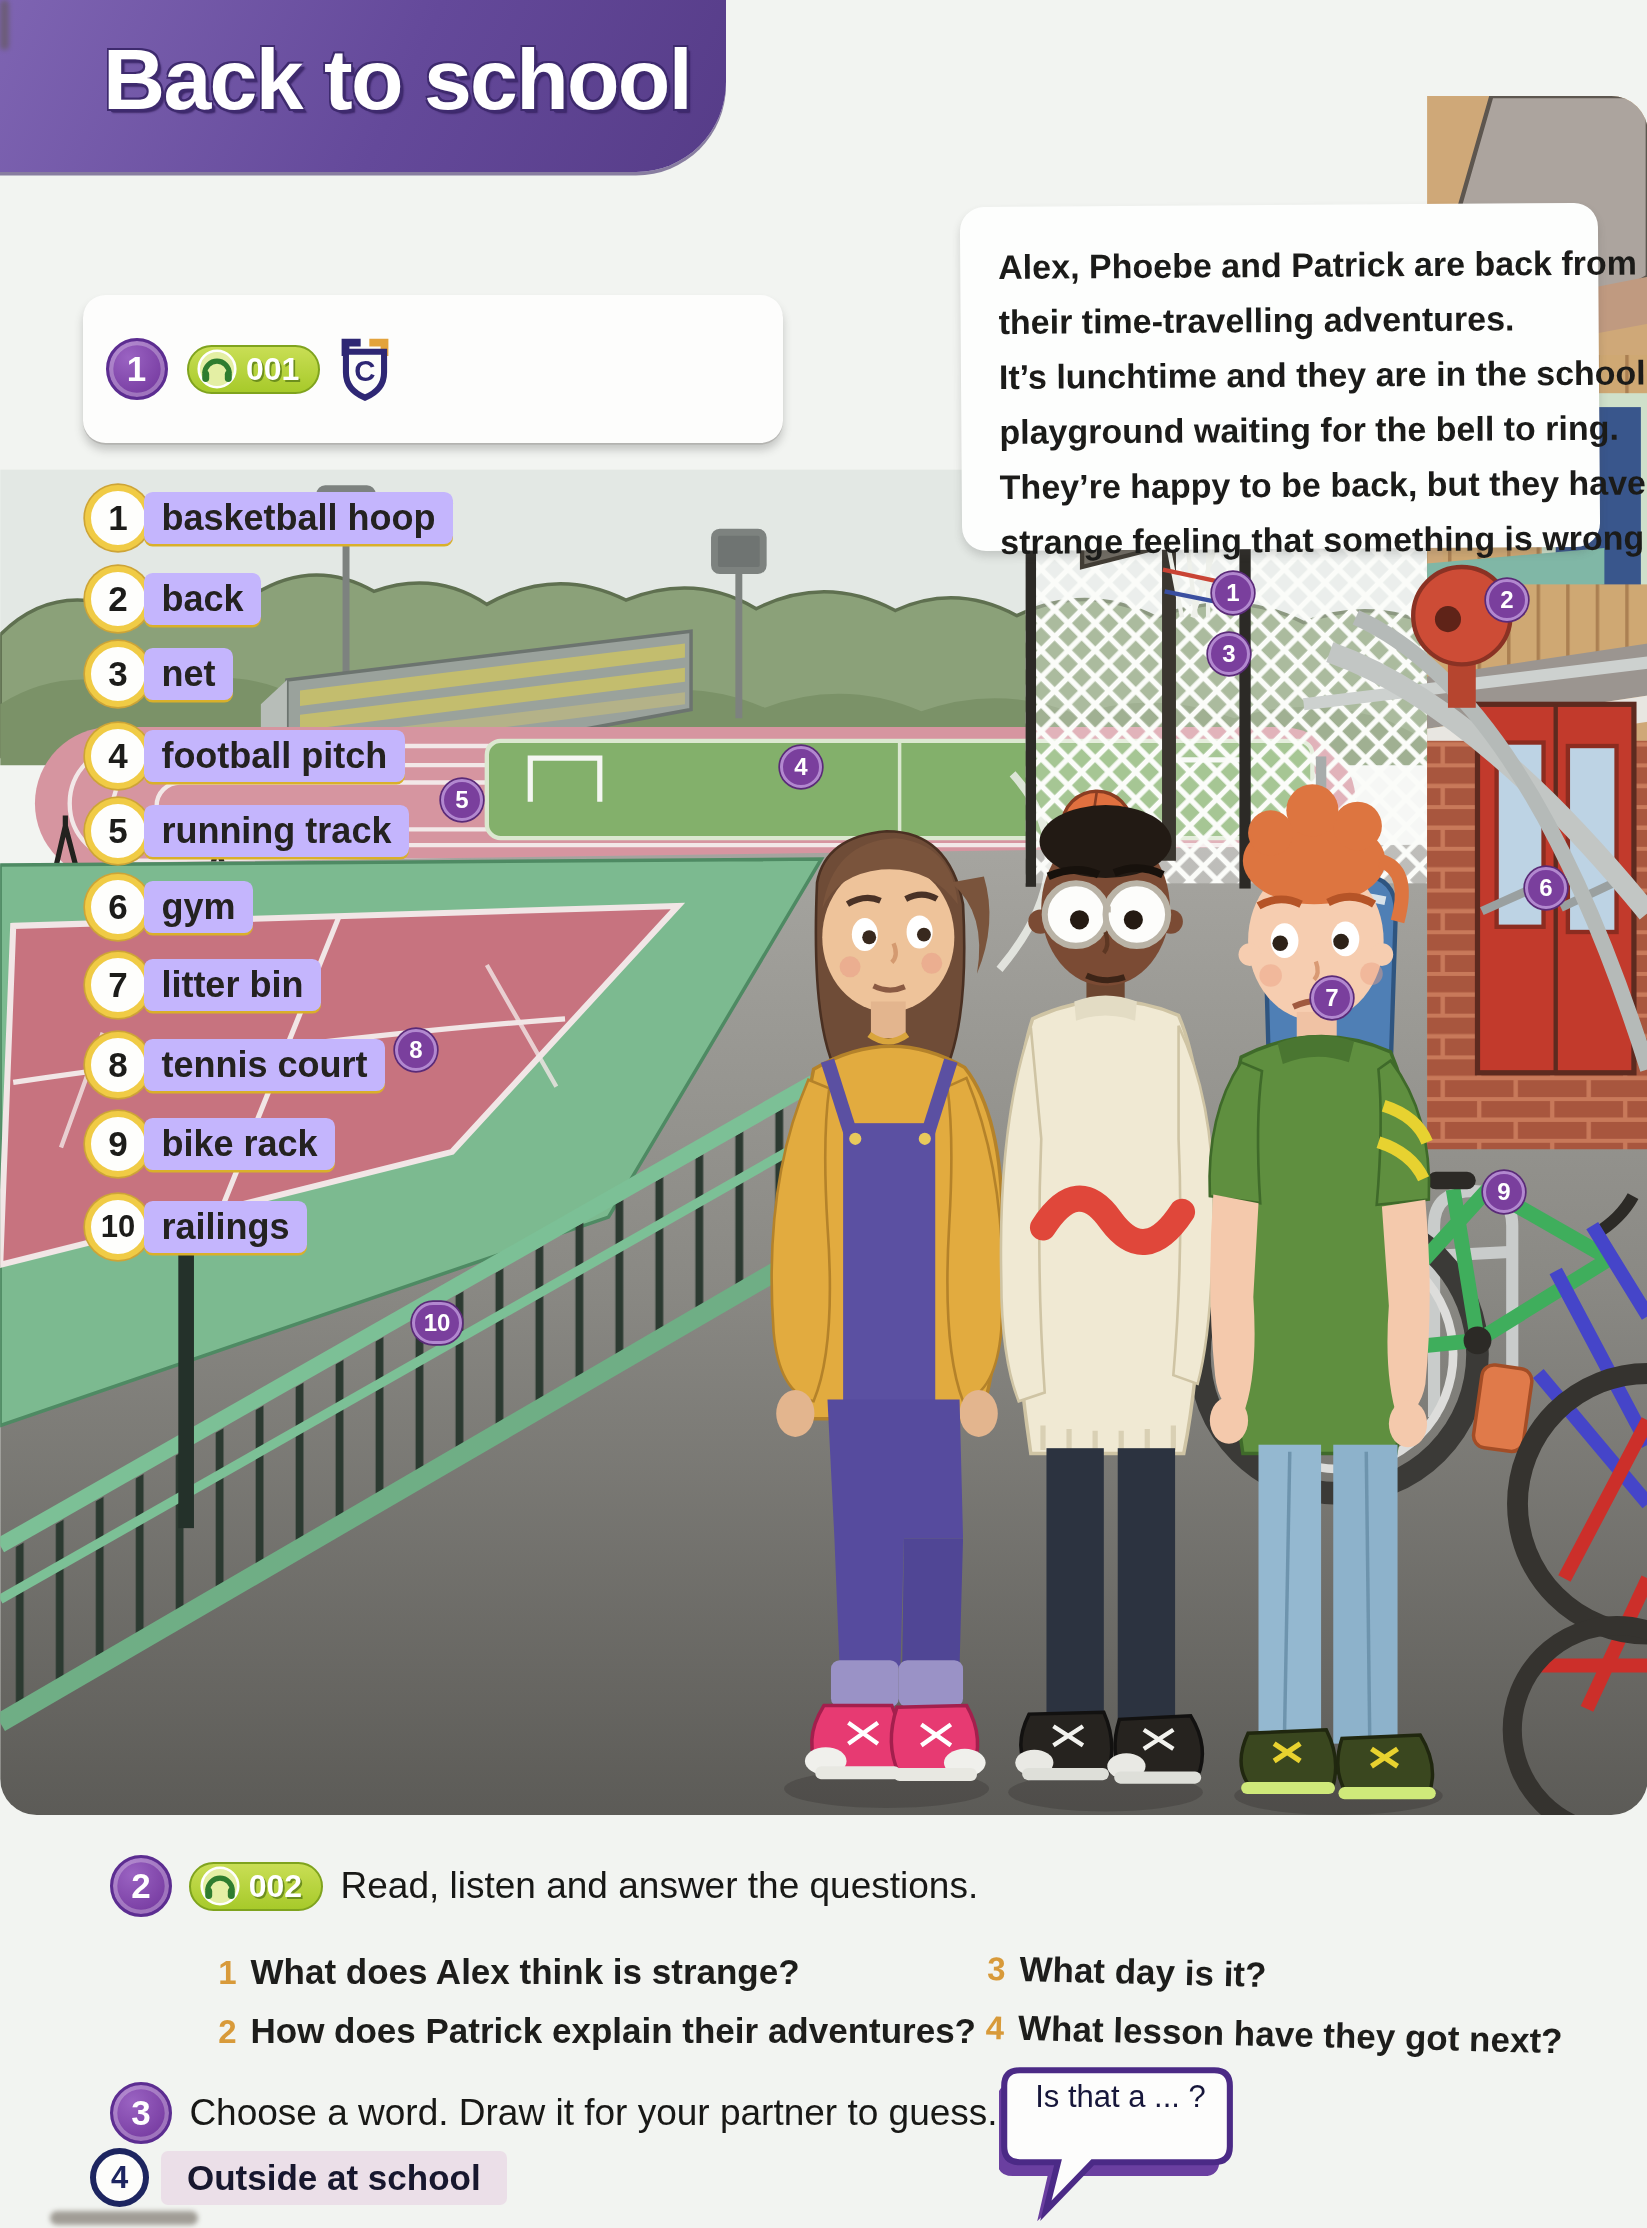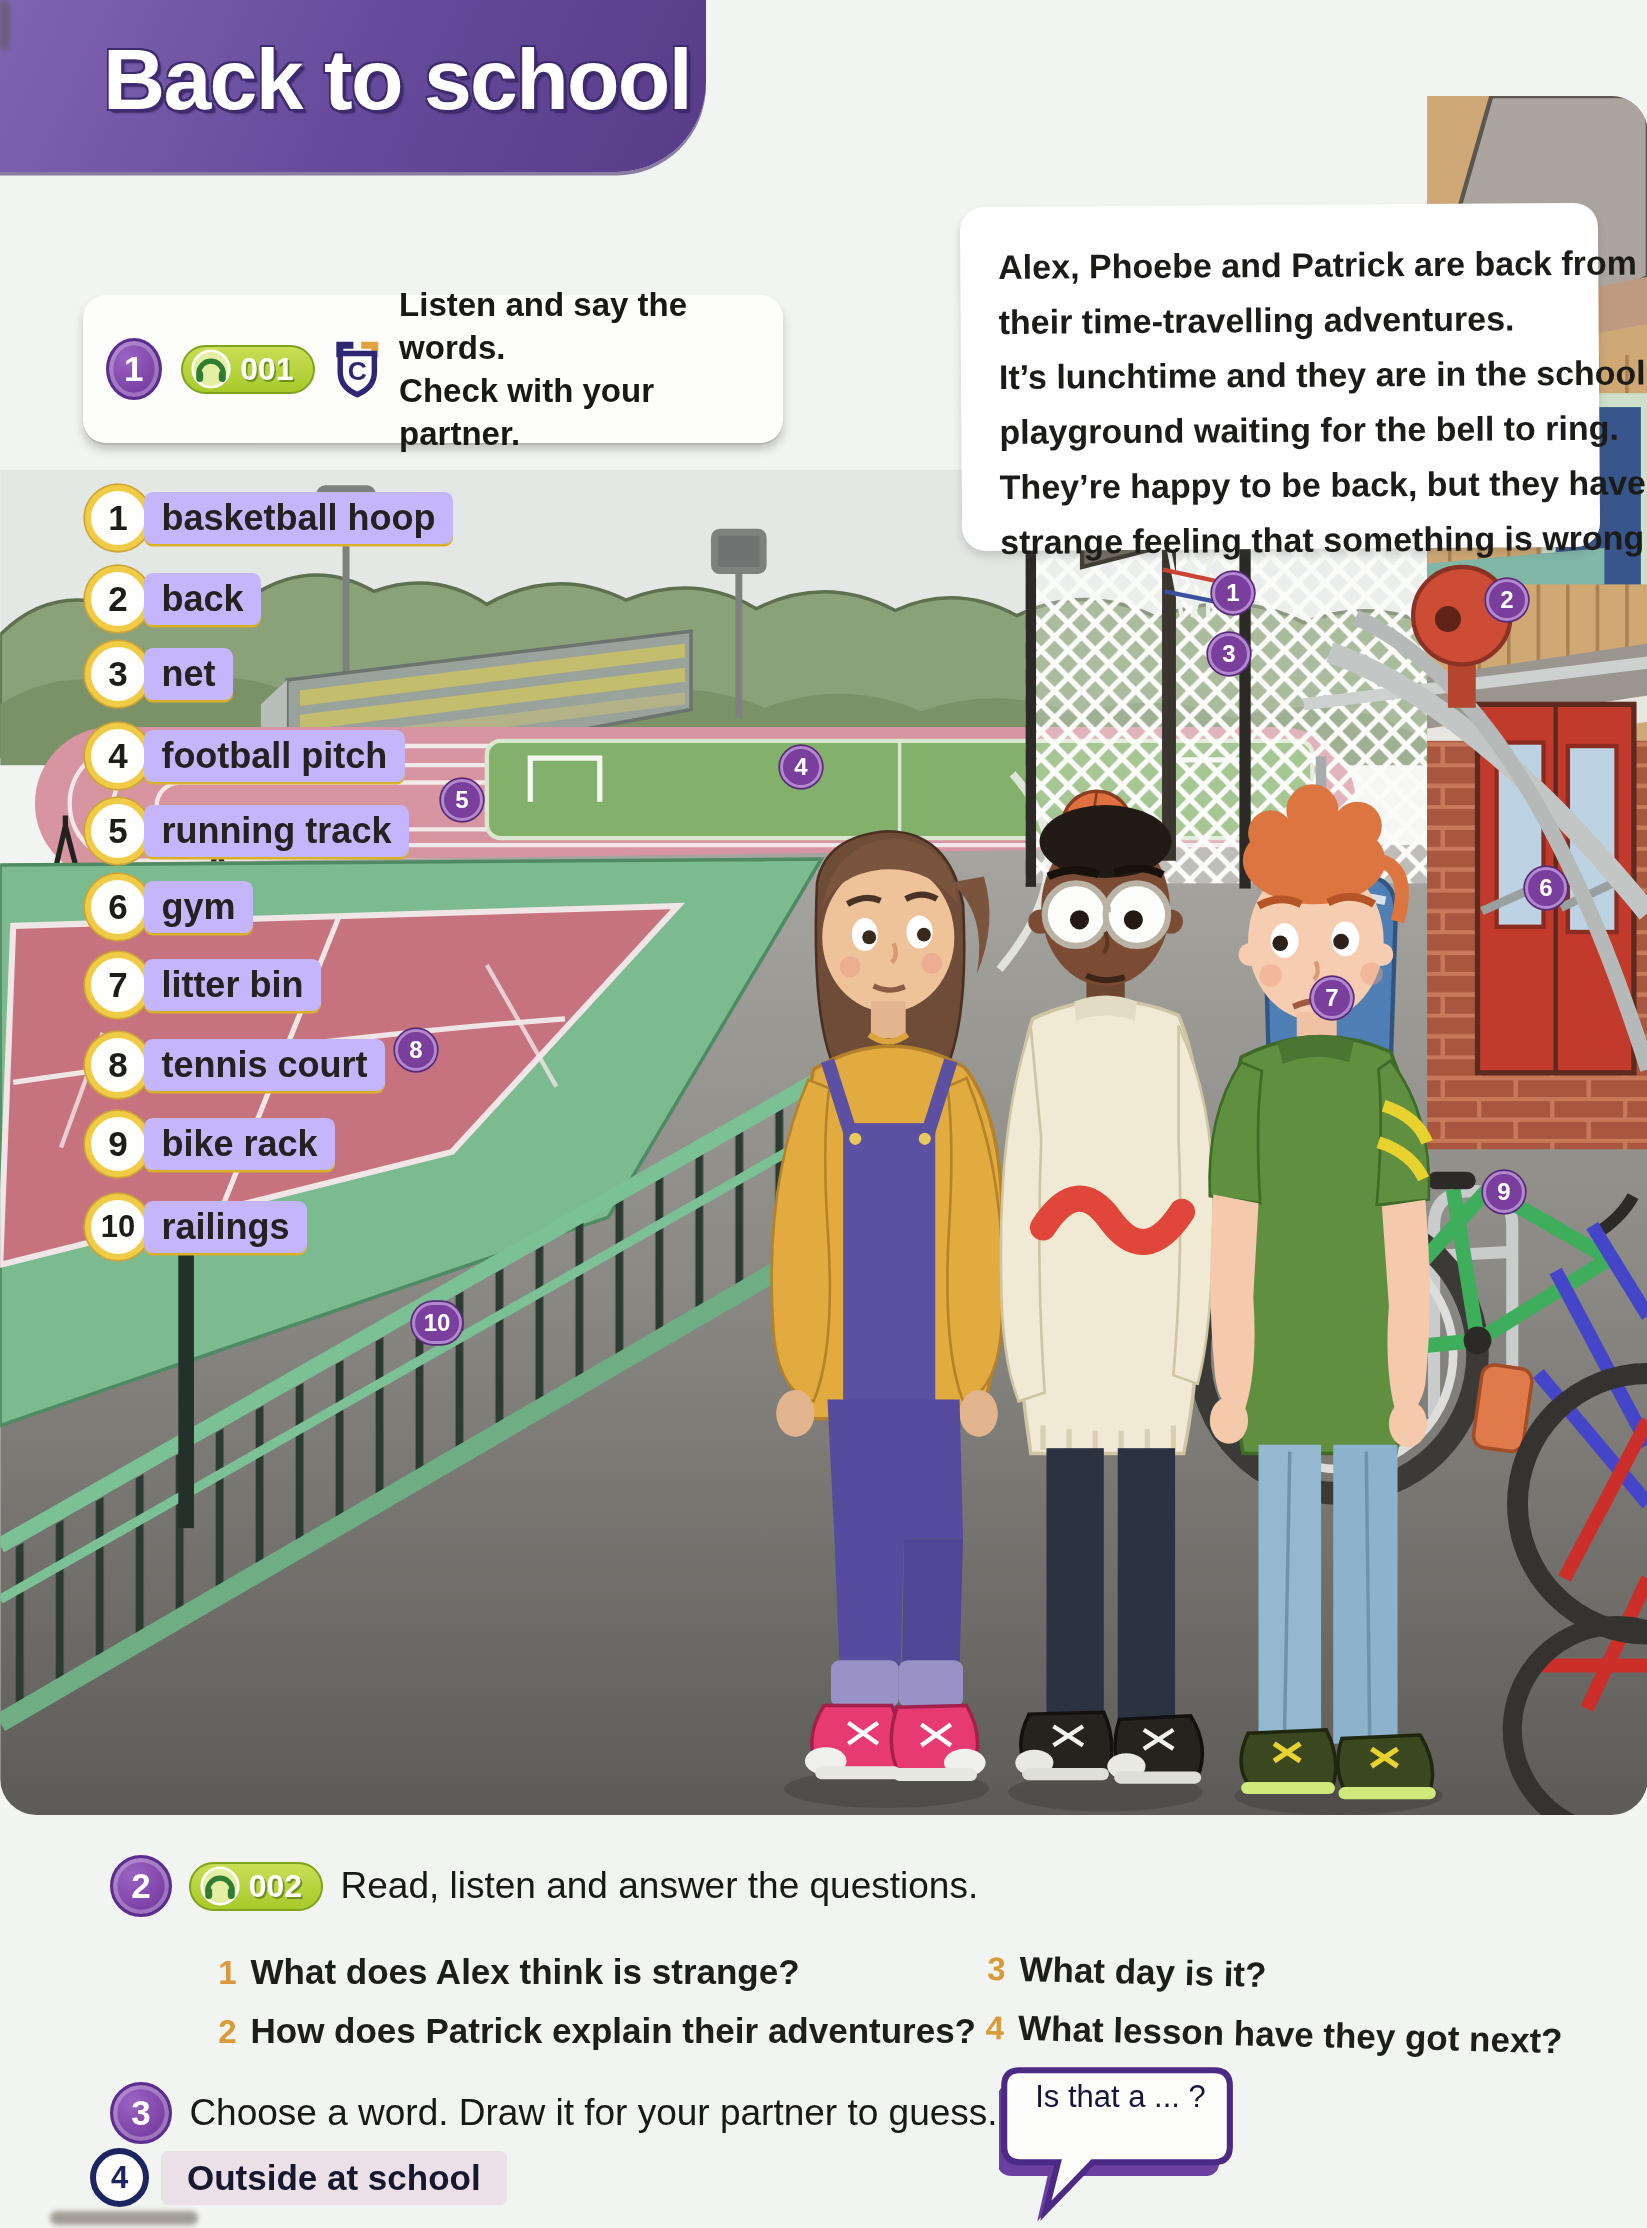--- a/index.html
+++ b/index.html
@@ -1,20 +1,20 @@
 <!DOCTYPE html>
 <html style="font-size:14px"><head>
 <meta charset="utf-8">
 <style>
   html,body{margin:0;padding:0;}
   body{width:1648px;height:2228px;background:#f2f4f1;font-family:"Liberation Sans",sans-serif;position:relative;overflow:hidden;}
   .abs{position:absolute;}
 
   
-  #header-banner{left:0;top:0;width:706px;height:172px;background:linear-gradient(115deg,#7e64b2 0%,#64499a 55%,#563c88 100%);border-radius:0 0 90px 0;box-shadow:0 3.5px 0 rgba(50,28,92,.55);z-index:6;}
+  #header-banner{left:0;top:0;width:706px;height:172px;background:linear-gradient(115deg,#7e64b2 0%,#64499a 55%,#563c88 100%);border-radius:0 0 90px 0;box-shadow:0 3.5px 0 rgba(50,28,92,.55);z-index:6;padding-left:20px;}
   #header-title{position:absolute;left:103px;top:29.5px;font-size:86px;font-weight:800;letter-spacing:-1.7px;color:#fff;
     text-shadow:2.6px 2.6px 0 #3e2a6e,-1.7px 1.7px 0 #3e2a6e,1.7px -1.7px 0 #3e2a6e,-1.7px -1.7px 0 #3e2a6e,3.5px 4.3px 1.7px rgba(40,22,78,.65);}
 
   
   .num-circle{display:inline-flex;align-items:center;justify-content:center;width:56px;height:56px;border-radius:50%;
     background:radial-gradient(circle at 35% 30%,#9a63c2,#7a3fa4 70%);border:3.5px solid #5c2d91;color:#fff;font-size:35px;font-weight:800;
     box-shadow:inset 0 0 0 4.3px rgba(255,255,255,.28);}
   .audio-pill{display:inline-flex;align-items:center;gap:8.7px;background:linear-gradient(#c9de55,#a7ca2a);border:2.6px solid #7fa31e;
     border-radius:31px;padding:3.5px 19px 3.5px 8.7px;color:#fff;font-weight:800;font-size:32px;text-shadow:1.7px 1.7px 0 #6d8f1d;height:49px;box-sizing:border-box;}
   .instr{font-size:37px;font-weight:400;color:#181816;}
@@ -370,24 +370,20 @@
       <rect x="32" y="25" width="8" height="13" rx="4" fill="#2f7d2f"></rect>
     </svg>
     <span>001</span>
   </span>
   <svg width="52" height="66" viewBox="0 0 60 76">
     <path d="M3,3 h22 v9 h-13 v11 h-9 z" fill="#2e2774"></path>
     <path d="M35,3 h22 v20 h-9 v-11 h-13 z" fill="#e3a33c"></path>
     <path d="M8,18 h44 v24 q0,20 -22,29 q-22,-9 -22,-29 z" fill="#fdfdfb" stroke="#2e2774" stroke-width="7"></path>
     <text x="30" y="52" text-anchor="middle" font-size="34" font-weight="bold" fill="#2e2774" font-family="Liberation Sans, sans-serif">C</text>
   </svg>
-  <div id="activity1-text">
-    <div>Listen and say the words.</div>
-    <div>Check with your partner.</div>
-  </div>
 </div>
 
 <div class="abs" id="story-box">
     <p>Alex, Phoebe and Patrick are back from</p>
     <p>their time-travelling adventures.</p>
     <p>It’s lunchtime and they are in the school</p>
     <p>playground waiting for the bell to ring.</p>
     <p>They’re happy to be back, but they have a</p>
     <p>strange feeling that something is wrong ...</p>
   </div>

